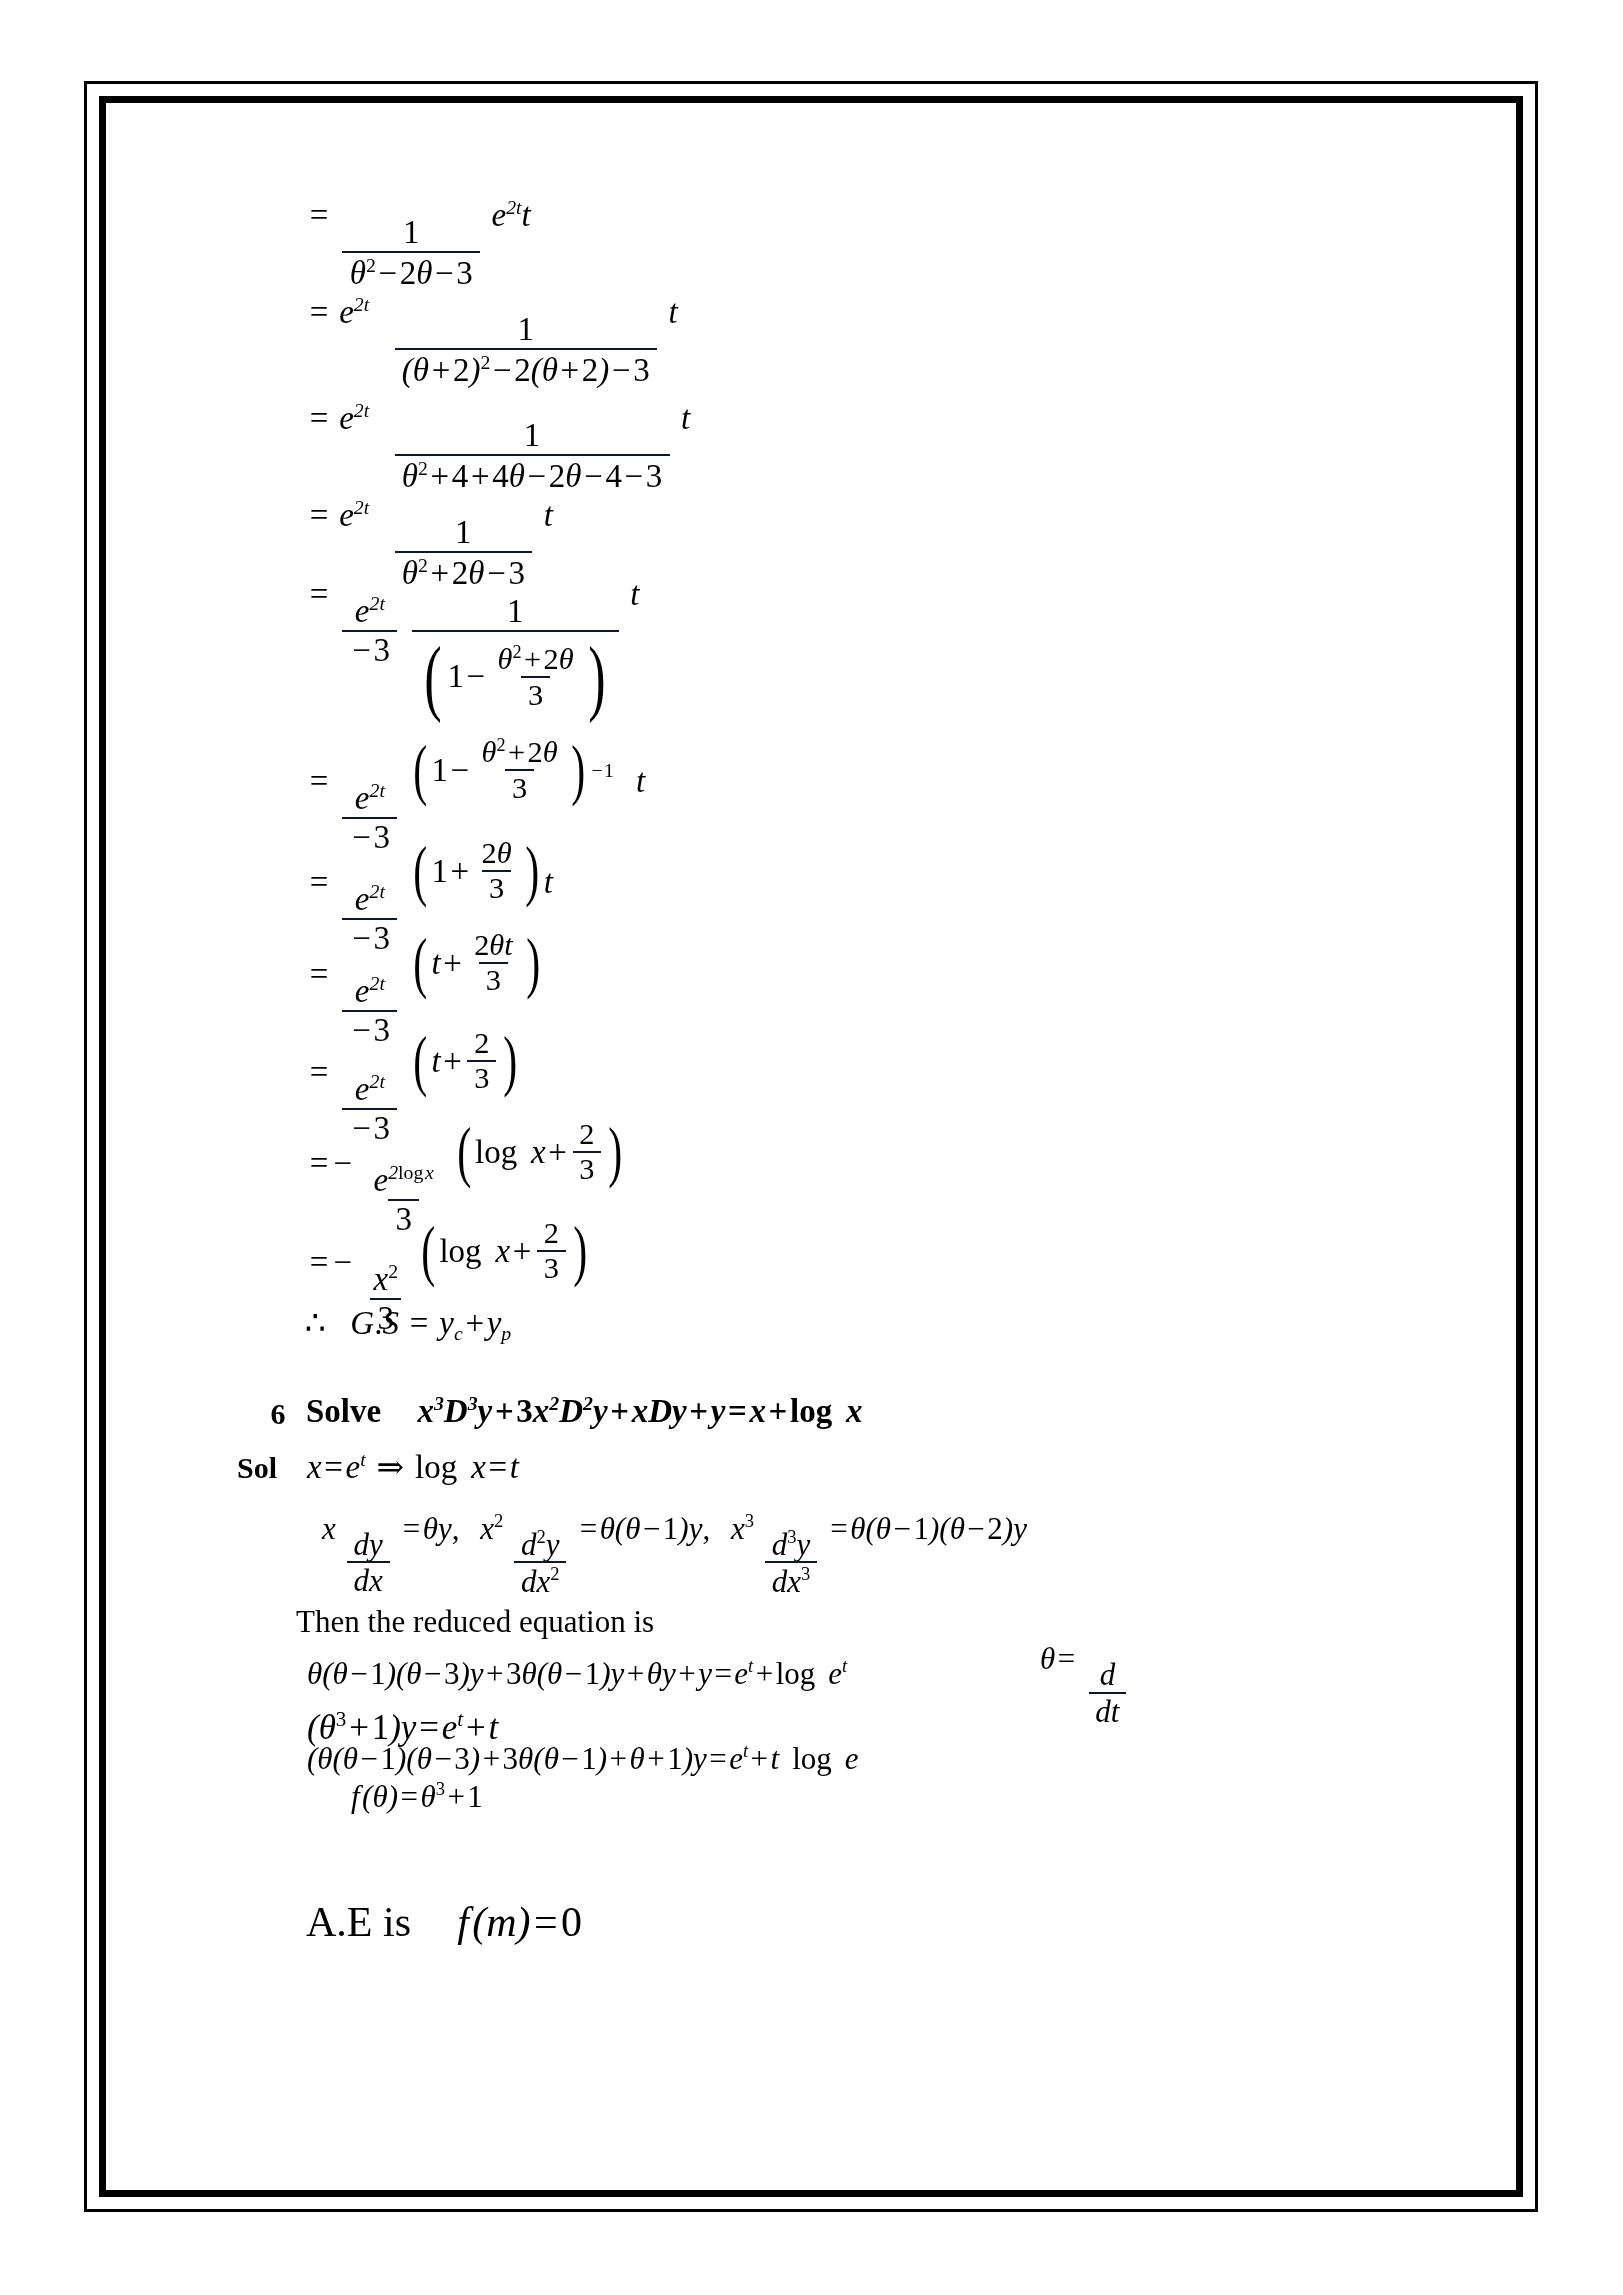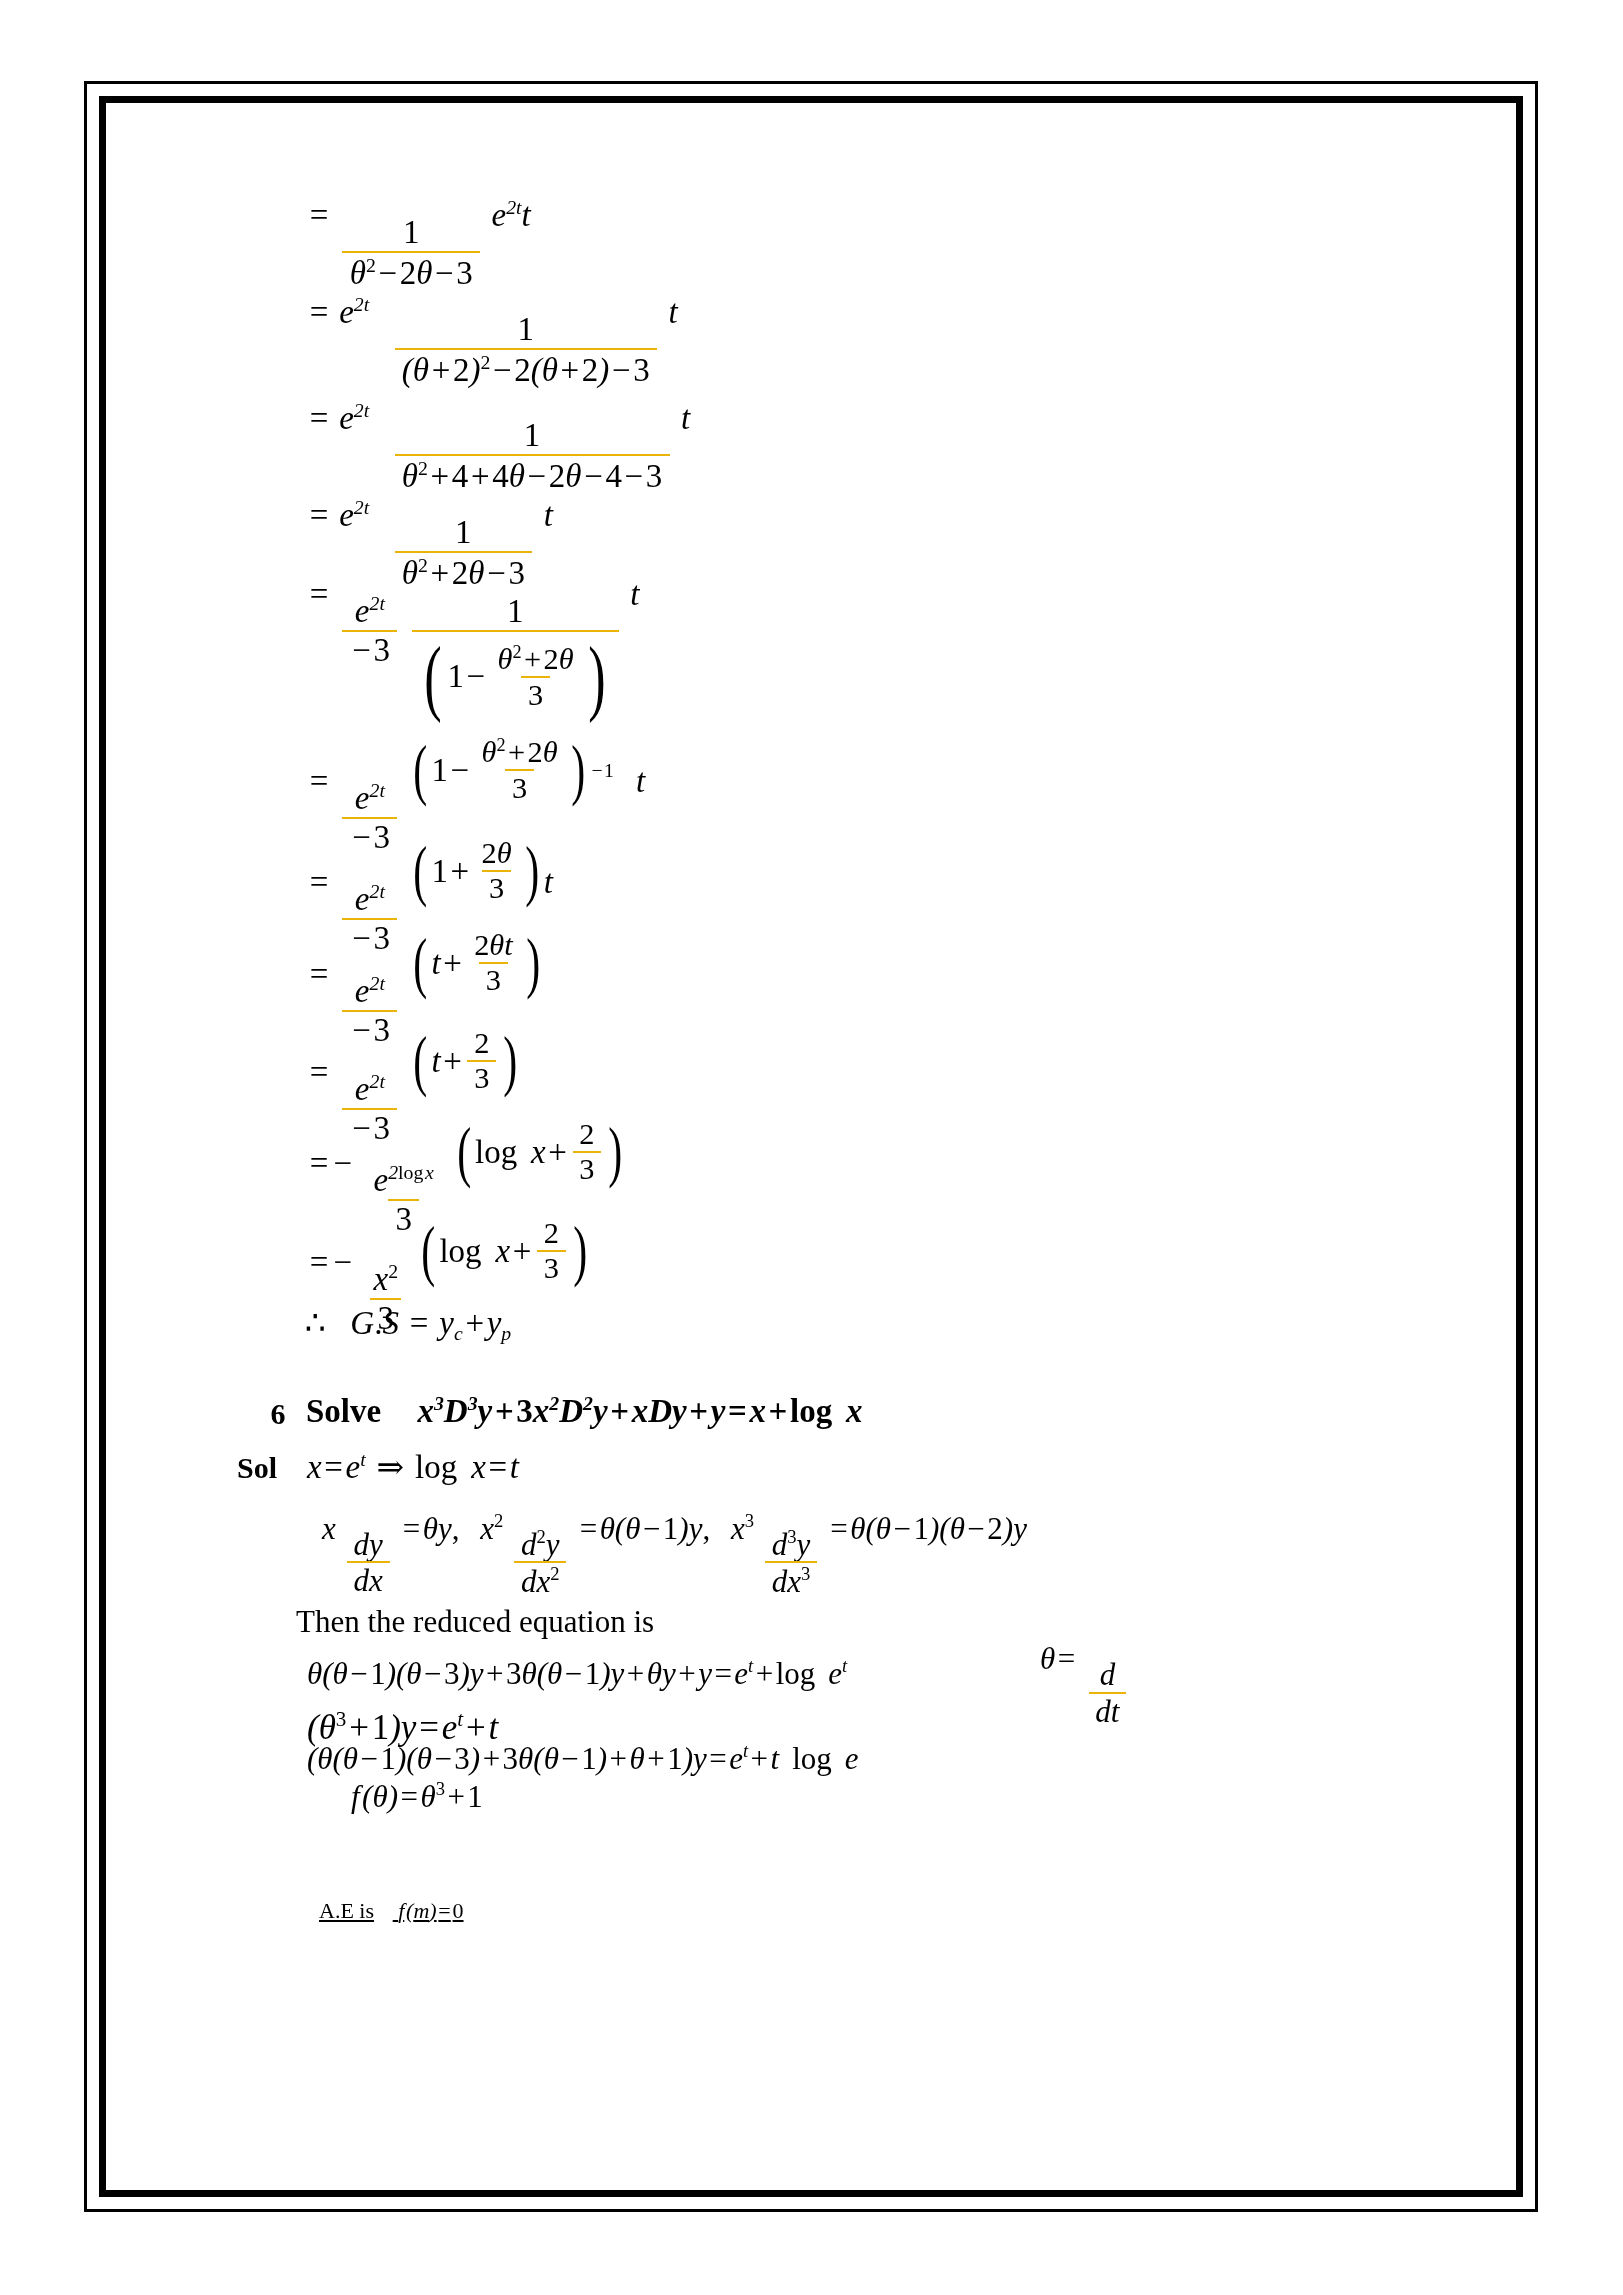--- a/index.html
+++ b/index.html
@@ -44,21 +44,21 @@
   .rm{font-style:normal;}
   .it{font-style:italic;}
   .thin{padding:0 .04em;}
 
   
   .frac{
     display:inline-flex;flex-direction:column;align-items:center;
     vertical-align:-0.52em;margin:0 .10em;line-height:1.02;
   }
   .frac > .n{padding:0 .22em .04em .22em;}
-  .frac > .d{padding:.05em .22em 0 .22em;border-top:2px solid #eab308;}
+  .frac > .d{padding:.05em .22em 0 .22em;border-top:2px solid #0f172a;}
 
   
   .frac.sm{font-size:.92em;}
 
   sup{font-size:.60em;vertical-align:.62em;font-style:italic;}
   sup.rm{font-style:normal;}
   sub{font-size:.60em;vertical-align:-.28em;font-style:italic;}
 
   
   .paren{
@@ -322,20 +322,20 @@
     </div>
 
     <div class="mline" style="left:307px;top:1707px;font-size:35px;">
       (θ<sup class="rm">3</sup><span class="op">+</span><span class="num">1</span>)<span class="it">y</span><span class="op">=</span><span class="it">e</span><sup><span class="it">t</span></sup><span class="op">+</span><span class="it">t</span>
     </div>
 
     <div class="mline" style="left:307px;top:1778px;font-size:31px;margin-left:44px;">
       <span class="it">f</span><span class="thin"></span>(θ)<span class="op">=</span>θ<sup class="rm">3</sup><span class="op">+</span><span class="num">1</span>
     </div>
 
-    <div class="mline" style="left:319px;top:1898px;font-size:22px;text-decoration:underline;">
+    <div class="mline" style="left:306px;top:1898px;font-size:42px;">
       <span class="rm">A.E is</span><span class="sp2"></span>
       <span class="it">f</span><span class="thin"></span>(<span class="it">m</span>)<span class="op">=</span><span class="num">0</span>
     </div>
 
   </div>
 </div>
 
 
 </body></html>

